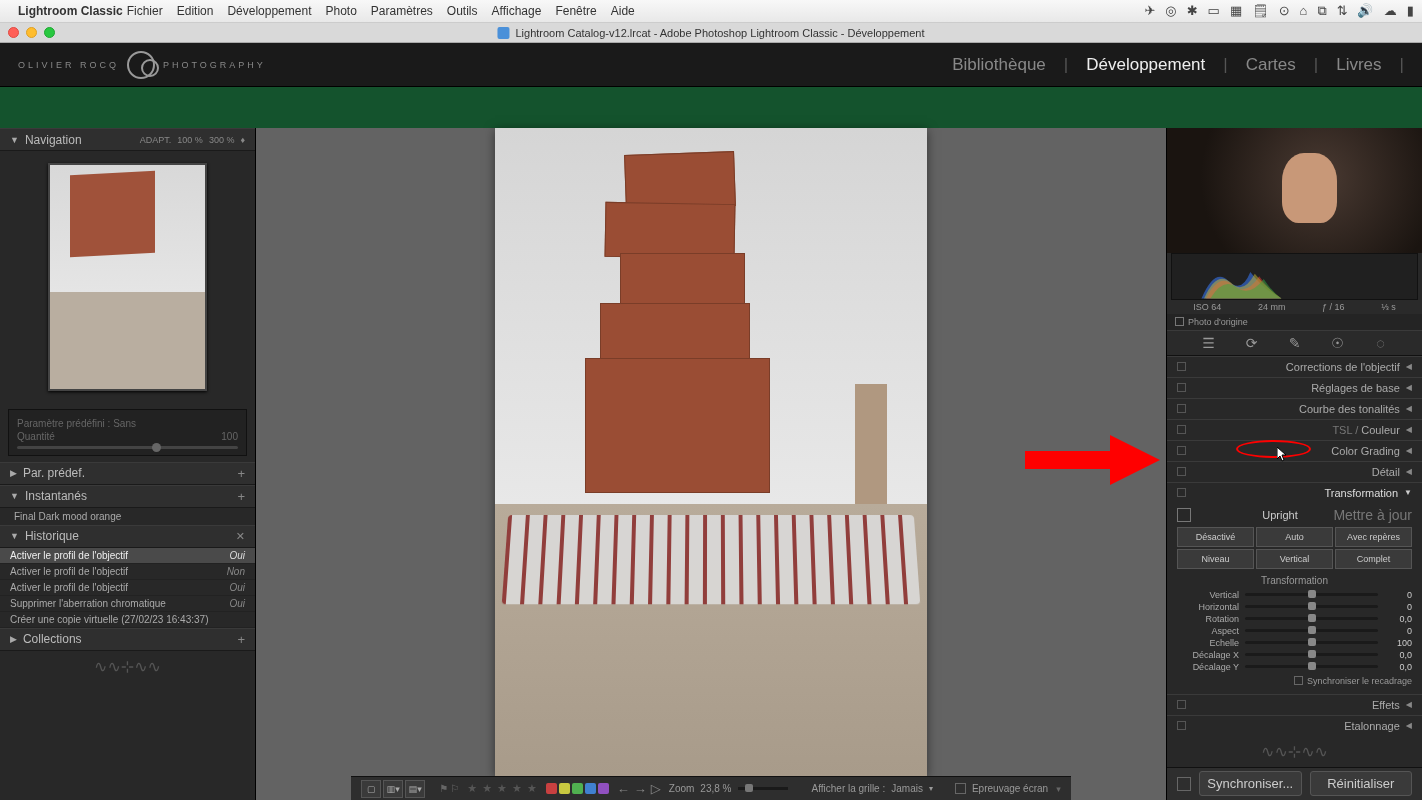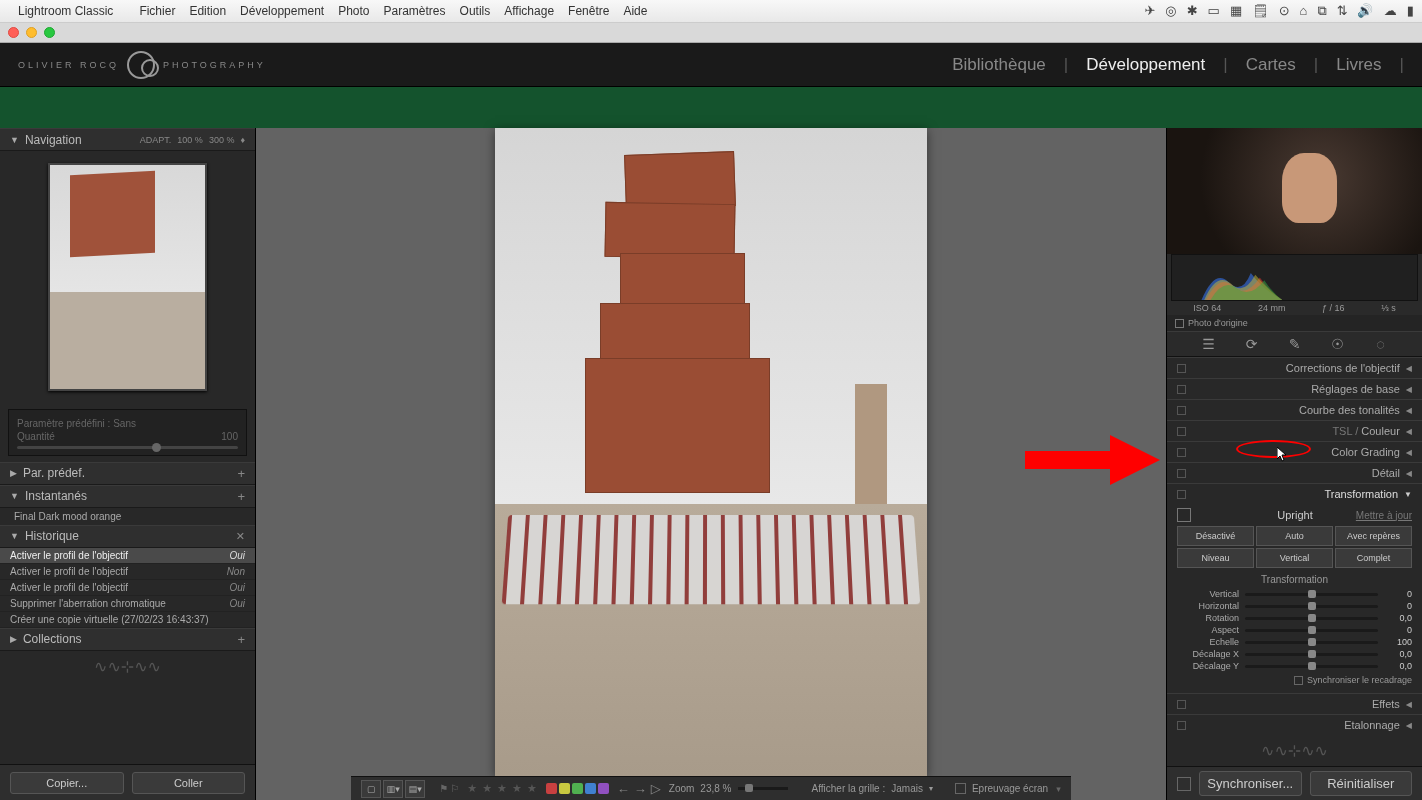--- a/index.html
+++ b/index.html
@@ -1,21 +1,21 @@
 <!DOCTYPE html>
 <html><head>
 <meta charset="utf-8">
 <style>
 * { box-sizing: border-box; margin: 0; padding: 0; font-family: -apple-system, "Helvetica Neue", Arial, sans-serif; }
 body { width: 1422px; height: 800px; background: #1a1a1a; overflow: hidden; position: relative; }
 
 
 .mac-menubar { height: 22px; background: linear-gradient(#f8f8f8,#e8e8e8); display:flex; align-items:center; font-size:12px; color:#333; padding:0 8px; }
 .mac-menubar .apple { font-size:14px; margin-right:10px; }
-.mac-menubar .app-name { font-weight:normal; margin-right:26px; }
+.mac-menubar .app-name { font-weight:bold; margin-right:4px; }
 .mac-menubar .menu-item { margin-right:14px; cursor:default; }
 .mac-menubar .tray { margin-left:auto; display:flex; gap:10px; font-size:12px; color:#444;}
 .mac-menubar .tray span { font-size:13px; }
 
 
 .win-titlebar { height: 21px; background: #d9d9d9; border-top:1px solid #ccc; border-bottom:1px solid #aaa; display:flex; align-items:center; font-size:11px; color:#333; position:relative; }
 .traffic { display:flex; gap:7px; margin-left:8px; }
 .traffic .dot { width:11px; height:11px; border-radius:50%; }
 .dot.red{background:#ff5f57;border:1px solid #e04a42;}
 .dot.yellow{background:#ffbd2e;border:1px solid #dfa023;}
@@ -94,21 +94,21 @@
 .r-section .head { display:flex; align-items:center; padding:4px 10px; font-size:11px; color:#aaa; }
 .r-section .head .lbl{margin-left:auto;}
 .r-section .head .tri{font-size:8px;margin-left:6px;color:#888;}
 .r-section .head .dot-toggle{width:9px;height:9px;border:1px solid #555;margin-right:auto;}
 
 
 .trans-body { padding:4px 10px 8px 10px; font-size:10px; color:#aaa;}
 .upright-row { display:flex; align-items:center; margin-bottom:4px;}
 .upright-row .guide-icon{width:14px;height:14px;border:1px solid #777;margin-right:auto;}
 .upright-row .ttl{color:#ccc;font-size:11px;margin:0 auto;}
-.upright-row .upd{font-size:10px;color:#777;text-decoration:underline;}
+.upright-row .upd{font-size:14px;color:#777;}
 
 .btn-grid { display:grid; grid-template-columns:1fr 1fr 1fr; gap:2px; margin-bottom:6px;}
 .btn-grid .ubtn { background:#3a3a3a; border:1px solid #555; text-align:center; padding:4px 0; font-size:9px; color:#ccc; cursor:pointer;}
 .btn-grid .ubtn.circled { position:relative; }
 
 .sub-title { text-align:center; color:#999; font-size:10px; margin:4px 0;}
 .slider-row { display:flex; align-items:center; gap:6px; margin:2px 0; font-size:9px;}
 .slider-row .sl-lbl{width:62px;text-align:right;color:#aaa;}
 .slider-row .track{flex:1;height:3px;background:#1a1a1a;border-radius:2px;position:relative;}
 .slider-row .track .thumb{position:absolute;left:50%;top:-3px;width:8px;height:8px;background:#888;border-radius:2px;transform:translateX(-50%);}
@@ -179,20 +179,24 @@
     <span>▮</span>
   </div>
 </div>
 
 <div class="win-titlebar">
   <div class="traffic">
     <div class="dot red"></div>
     <div class="dot yellow"></div>
     <div class="dot green"></div>
   </div>
+  <div class="win-title">
+    <div class="doc-icon"></div>
+    <span>Lightroom Catalog-v12.lrcat - Adobe Photoshop Lightroom Classic - Développement</span>
+  </div>
 </div>
 
 <div class="app">
 
   <div class="app-header">
     <div class="logo-area">
       <span>OLIVIER ROCQ</span>
       <div class="logo-ring"></div>
       <span>PHOTOGRAPHY</span>
     </div>
@@ -282,24 +286,20 @@
         </div>
 
       <div class="panel-head">
         <span class="tri">▶</span>
         <span>Collections</span>
         <span class="plus">+</span>
       </div>
       <div class="ornament">∿∿⊹∿∿</div>
 
       <div style="flex:1"></div>
-      <div class="bottom-left">
-        <div class="btn">Copier...</div>
-        <div class="btn">Coller</div>
-      </div>
     </div>
 
     <div class="center" style="flex-direction:column;">
       <div style="flex:1;display:flex;align-items:center;justify-content:center;width:100%;">
         <div class="main-img">
           <div class="sky">
             <div class="building">
               <div class="block" style="position:absolute;left:40px;top:0;width:110px;height:55px;transform:rotate(-2deg);"></div>
               <div class="block" style="position:absolute;left:20px;top:50px;width:130px;height:55px;transform:rotate(1deg);"></div>
               <div class="block" style="position:absolute;left:35px;top:100px;width:125px;height:55px;"></div>

